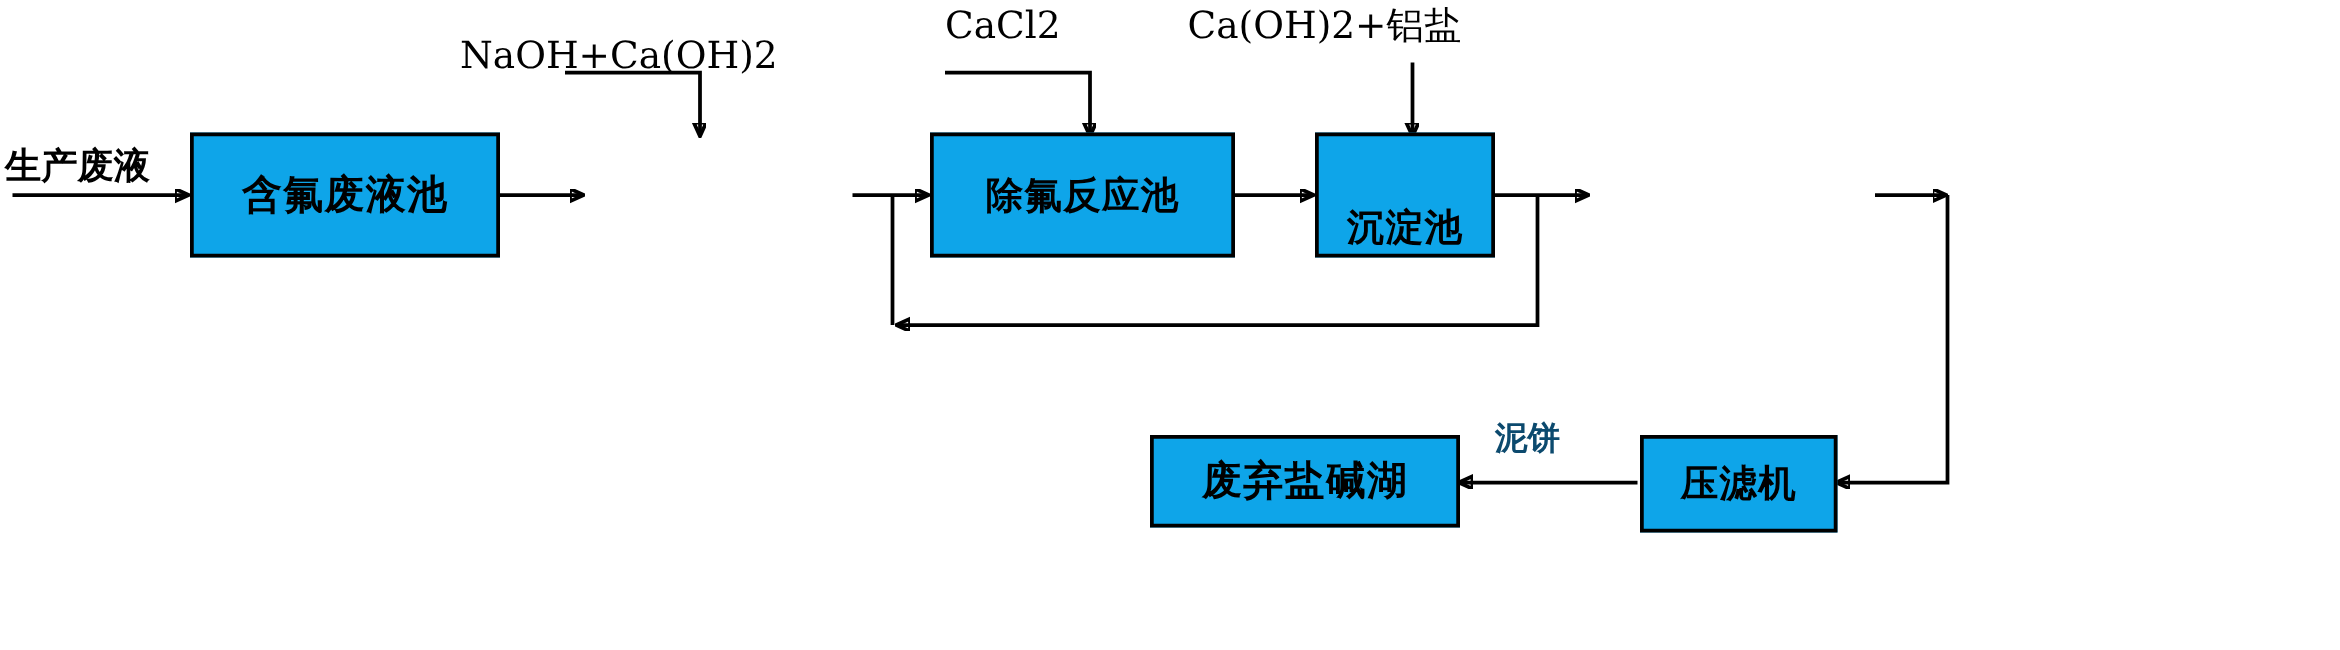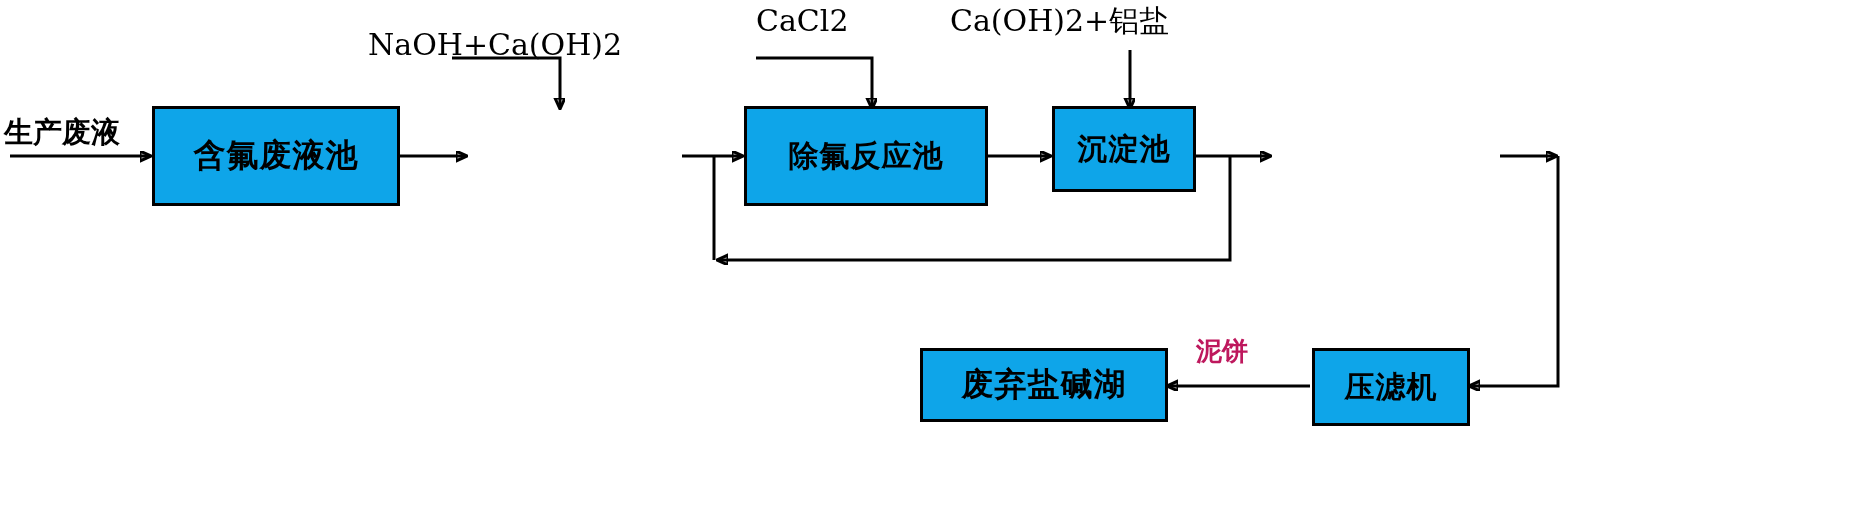--- a/index.html
+++ b/index.html
@@ -32,21 +32,21 @@
   .reagent {
     position: absolute;
     color: #000000;
     font-family: "DejaVu Serif", "Liberation Serif", serif;
     font-size: 30px;
     white-space: nowrap;
     line-height: 1;
   }
   .edge-label {
     position: absolute;
-    color: #be185d;
+    color: #0c4a6e;
     font-family: "DejaVu Sans", "Liberation Sans", sans-serif;
     font-weight: 700;
     font-size: 26px;
     white-space: nowrap;
     line-height: 1;
   }
   .in-label {
     position: absolute;
     color: #000000;
     font-family: "DejaVu Sans", "Liberation Sans", sans-serif;
@@ -115,21 +115,21 @@
 
   <div class="node" style="left:152px; top:106px; width:248px; height:100px; font-size:32px;">
     <span>含氟废液池</span>
   </div>
 
 
   <div class="node" style="left:744px; top:106px; width:244px; height:100px; font-size:30px;">
     <span>除氟反应池</span>
   </div>
 
-  <div class="node" style="left:1052px; top:106px; width:144px; height:86px; font-size:30px;">
+  <div class="node" style="left:1052px; top:106px; width:144px; height:100px; font-size:30px;align-items:flex-end;">
     <span>沉淀池</span>
   </div>
 
 
   <div class="node" style="left:1312px; top:348px; width:158px; height:78px; font-size:30px;">
     <span>压滤机</span>
   </div>
 
   <div class="node" style="left:920px; top:348px; width:248px; height:74px; font-size:32px;">
     <span>废弃盐碱湖</span>

